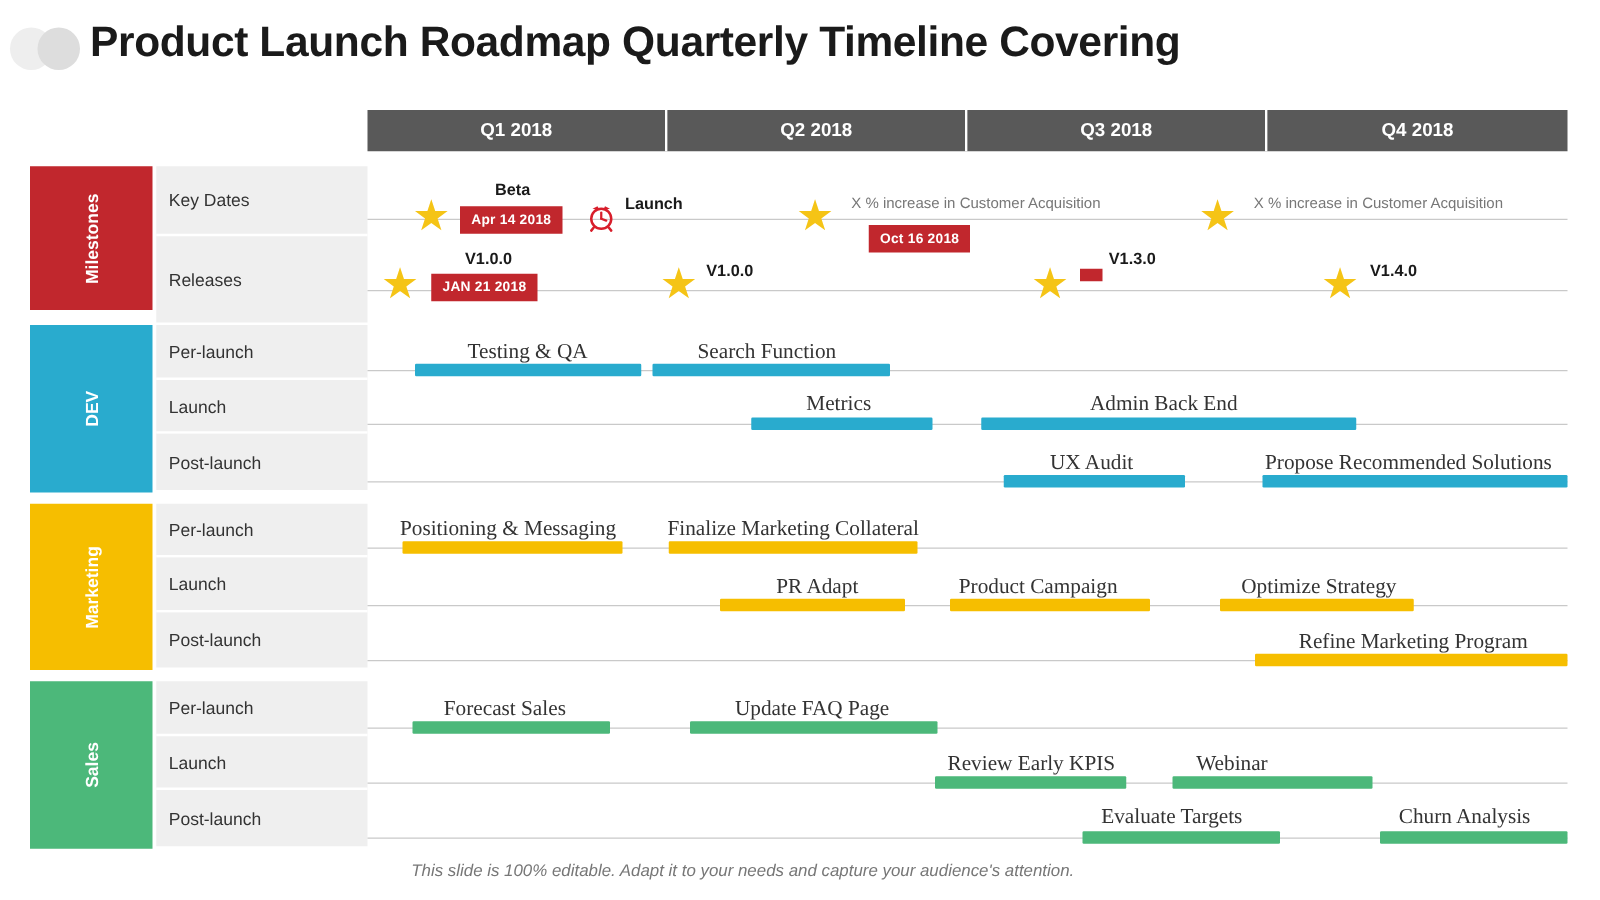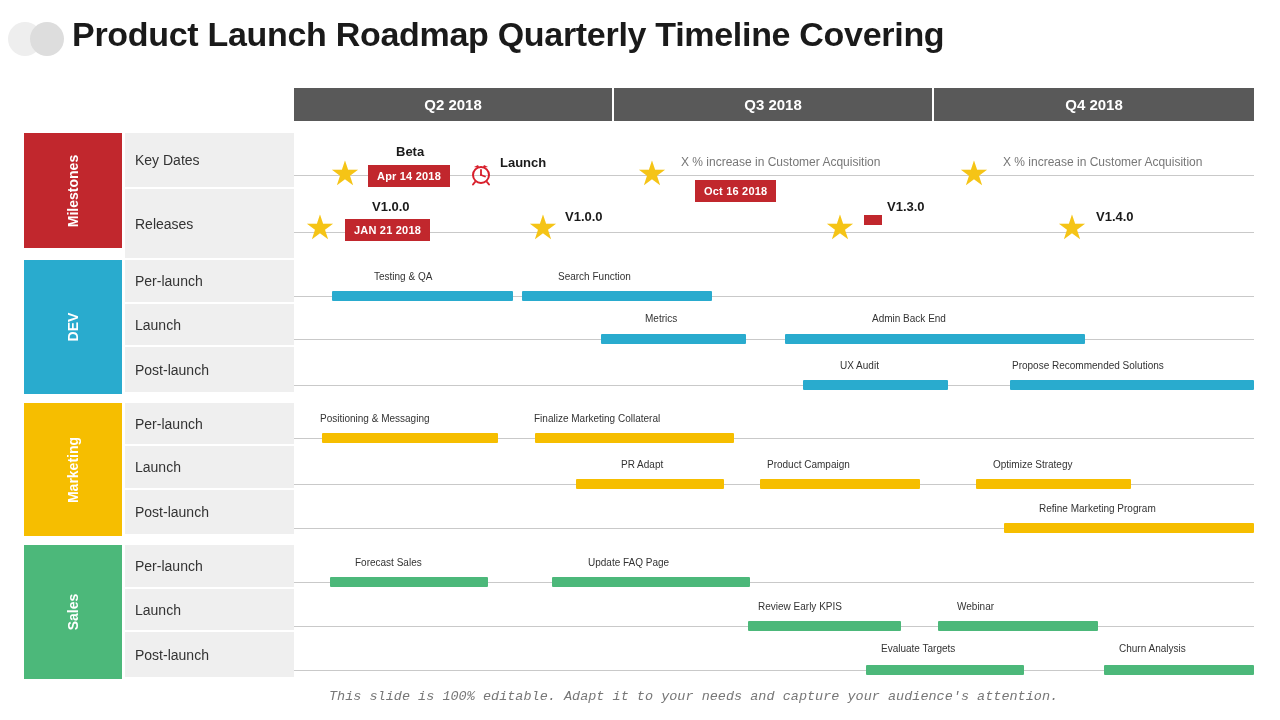--- a/index.html
+++ b/index.html
@@ -113,23 +113,24 @@
     height: 1px;
     background: #c9c9c9;
   }
   .bar {
     position: absolute;
     height: 10px;
     border-radius: 1px;
   }
   .bar-label {
     position: absolute;
-    font-size: 10px;
+    font-size: 17px;
     color: #333333;
     white-space: nowrap;
+    font-family: Liberation Serif, serif;
   }
 
   
   .star {
     position: absolute;
     width: 34px; height: 34px;
     color: #F5C416;
     font-size: 34px;
     line-height: 34px;
     text-align: center;
@@ -163,35 +164,35 @@
   }
 
   
   .footer-note {
     position: absolute;
     left: 329px; top: 689px;
     font-size: 13.5px;
     color: #777777;
     font-style: italic;
     white-space: nowrap;
-    font-family: Liberation Mono, monospace;
   }
 </style>
 </head>
 <body>
 
 <div class="title-row">
   <div class="deco-circles">
     <div class="c1"></div>
       <div class="c2"></div>
   </div>
   <div class="slide-title">Product Launch Roadmap Quarterly Timeline Covering</div>
 </div>
 
 <div class="quarter-header">
+  <div class="quarter-cell">Q1 2018</div>
   <div class="quarter-cell">Q2 2018</div>
   <div class="quarter-cell">Q3 2018</div>
   <div class="quarter-cell">Q4 2018</div>
 </div>
 
 <div class="group" style="top:133px; height:115px; width:246px;">
   <div class="group-color" style="height:115px; background:#C1272D;">
     <span>Milestones</span>
   </div>
   <div class="rows-col">

